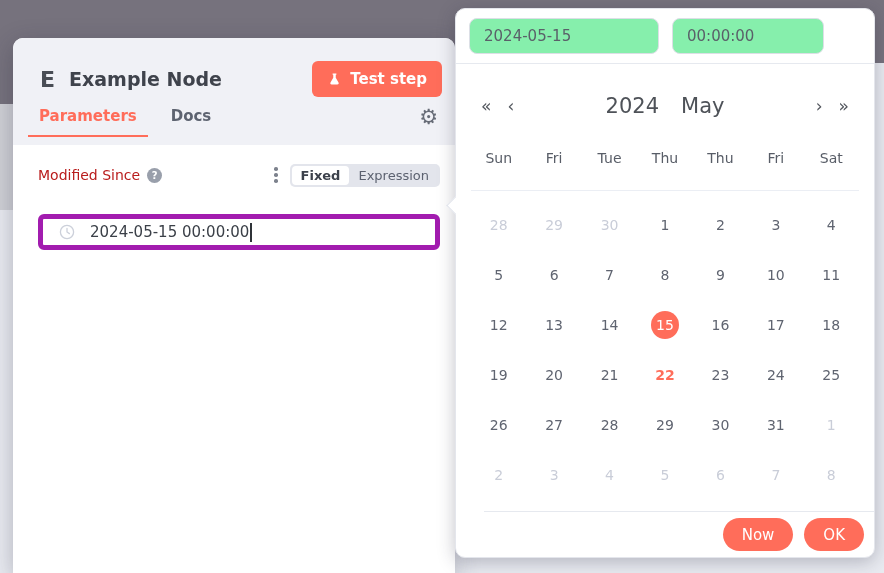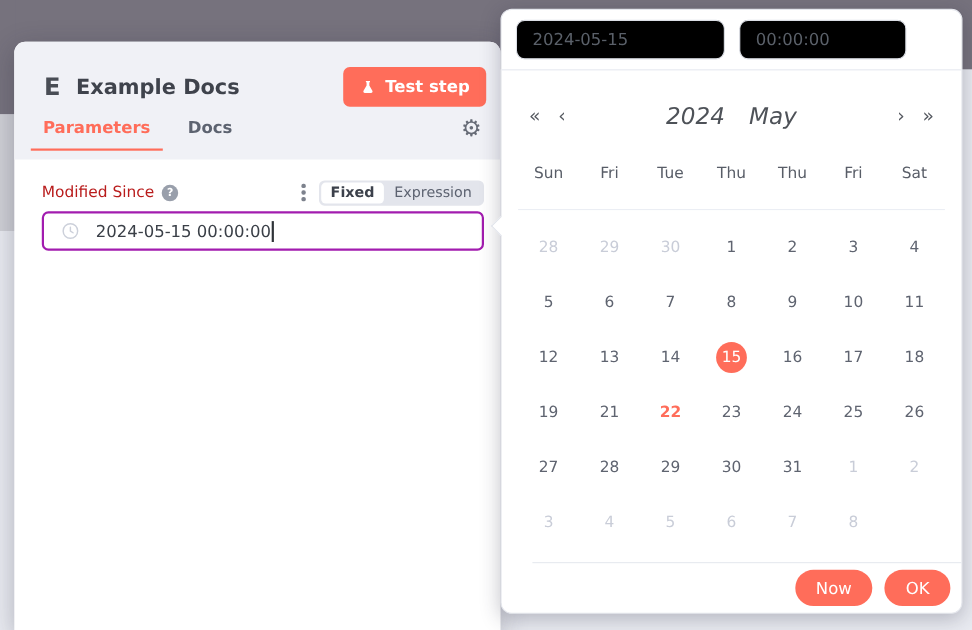--- a/index.html
+++ b/index.html
@@ -30,43 +30,43 @@
   .param-row{display:flex;align-items:center;height:26px;}
   .param-label{font-size:14px;color:#b91c1c;}
   .help-icon{width:15px;height:15px;border-radius:50%;background:#999fab;color:#fff;font-size:10px;
     font-weight:700;display:inline-flex;align-items:center;justify-content:center;margin-left:7px;cursor:pointer;}
   .kebab{margin-left:auto;display:flex;flex-direction:column;gap:2.5px;padding:4px 12px 4px 4px;cursor:pointer;}
   .kebab i{width:3.5px;height:3.5px;border-radius:50%;background:#7d828d;}
   .mode-toggle{display:flex;align-items:center;background:#e3e5ec;border-radius:5px;padding:2px;font-size:13px;}
   .mode-fixed{background:#fff;border-radius:4px;padding:2px 9px;font-weight:700;color:#3c414b;cursor:pointer;}
   .mode-expr{padding:2px 9px;color:#5c6270;cursor:pointer;}
 
-  .dt-input{margin-top:4px;width:402px;height:36px;border:2px solid #a21caf;border-radius:6px;
+  .dt-input{margin-top:26px;width:402px;height:36px;border:5px solid #a21caf;border-radius:6px;
     display:flex;align-items:center;box-sizing:border-box;background:#fff;cursor:text;}
   .clock-icon{margin:0 15px 0 16px;display:flex;}
   .dt-value{font-size:15px;color:#3b4048;}
   .caret{display:inline-block;width:1.5px;height:19px;background:#2f3338;margin-left:1px;animation:blink 1s steps(1) infinite;}
   @keyframes blink{50%{opacity:0;}}
 
   
   .picker{position:absolute;left:455px;top:8px;width:420px;height:550px;background:#fff;
     border:1px solid #e4e6ec;border-radius:10px;box-shadow:0 4px 18px rgba(40,40,60,.28);box-sizing:border-box;}
   .picker-arrow{position:absolute;left:-7px;top:190px;width:12px;height:12px;background:#fff;
     border-left:1px solid #e0e3ea;border-bottom:1px solid #e0e3ea;transform:rotate(45deg);}
   .picker-inputs{display:flex;gap:13px;padding:9px 13px;border-bottom:1px solid #e6e9ef;}
   .picker-input{height:36px;border:1px solid #dcdfe6;border-radius:8px;font-size:15px;color:#5a6069;
-    padding:0 14px;box-sizing:border-box;font-family:inherit;background:#000000;outline:none;}
+    padding:0 14px;box-sizing:border-box;font-family:inherit;background:#86efac;outline:none;}
   .picker-input.date{width:190px;}
   .picker-input.time{width:152px;}
 
   .cal-nav{display:flex;align-items:center;padding:26px 25px 0;height:32px;}
   .nav-btn{background:none;border:none;font-size:17px;color:#54585f;padding:0;font-family:inherit;cursor:pointer;}
   .nav-btn + .nav-btn{margin-left:16px;}
   .cal-title{flex:1;text-align:center;font-size:21px;color:#4e5258;}
-  .cal-title span{margin:16px 11px;cursor:pointer;font-style:italic;}
+  .cal-title span{margin:16px 11px;cursor:pointer;}
 
   .dow-row{display:grid;grid-template-columns:repeat(7,1fr);margin:28px 15px 0;padding-bottom:24px;
     border-bottom:1px solid #ebeef4;text-align:center;font-size:14px;color:#585d67;}
   .cal-grid{display:grid;grid-template-columns:repeat(7,1fr);margin:9px 15px 0;}
   .cell{height:50px;display:flex;align-items:center;justify-content:center;cursor:pointer;}
   .daynum{min-width:28px;height:28px;line-height:28px;text-align:center;border-radius:50%;font-size:14px;color:#5f6470;}
   .cell.dim .daynum{color:#c9cdd8;}
   .cell.sel .daynum{background:#ff6d5a;color:#fff;}
   .cell.today .daynum{color:#ff6d5a;font-weight:700;}
 
@@ -80,21 +80,21 @@
 
 <div class="stage">
   <div class="bg-top"></div>
   <div class="bg-left"></div>
   <div class="bg-left2"></div>
 
   <div class="node-panel">
     <div class="np-header">
       <div class="np-title-row">
         <span class="np-icon">E</span>
-        <span class="np-title">Example Docs</span>
+        <span class="np-title">Example Node</span>
         <button class="test-btn">
           <span style="display:flex;">
             <svg width="15" height="15" viewBox="0 0 24 24">
                 <path d="M9 2.5h6v2h-1v4.6l4.4 7.6c.9 1.5-.2 3.3-1.9 3.3H7.5c-1.7 0-2.8-1.8-1.9-3.3L10 9.1V4.5H9v-2z" fill="#ffffff"></path>
               </svg>
           </span>
           <span>Test step</span>
         </button>
       </div>
       <div class="np-tabs">
@@ -219,20 +219,23 @@
         <div class="cell">
           <span class="daynum">17</span>
         </div>
         <div class="cell">
           <span class="daynum">18</span>
         </div>
         <div class="cell">
           <span class="daynum">19</span>
         </div>
         <div class="cell">
+          <span class="daynum">20</span>
+        </div>
+        <div class="cell">
           <span class="daynum">21</span>
         </div>
         <div class="cell today">
           <span class="daynum">22</span>
         </div>
         <div class="cell">
           <span class="daynum">23</span>
         </div>
         <div class="cell">
           <span class="daynum">24</span>

